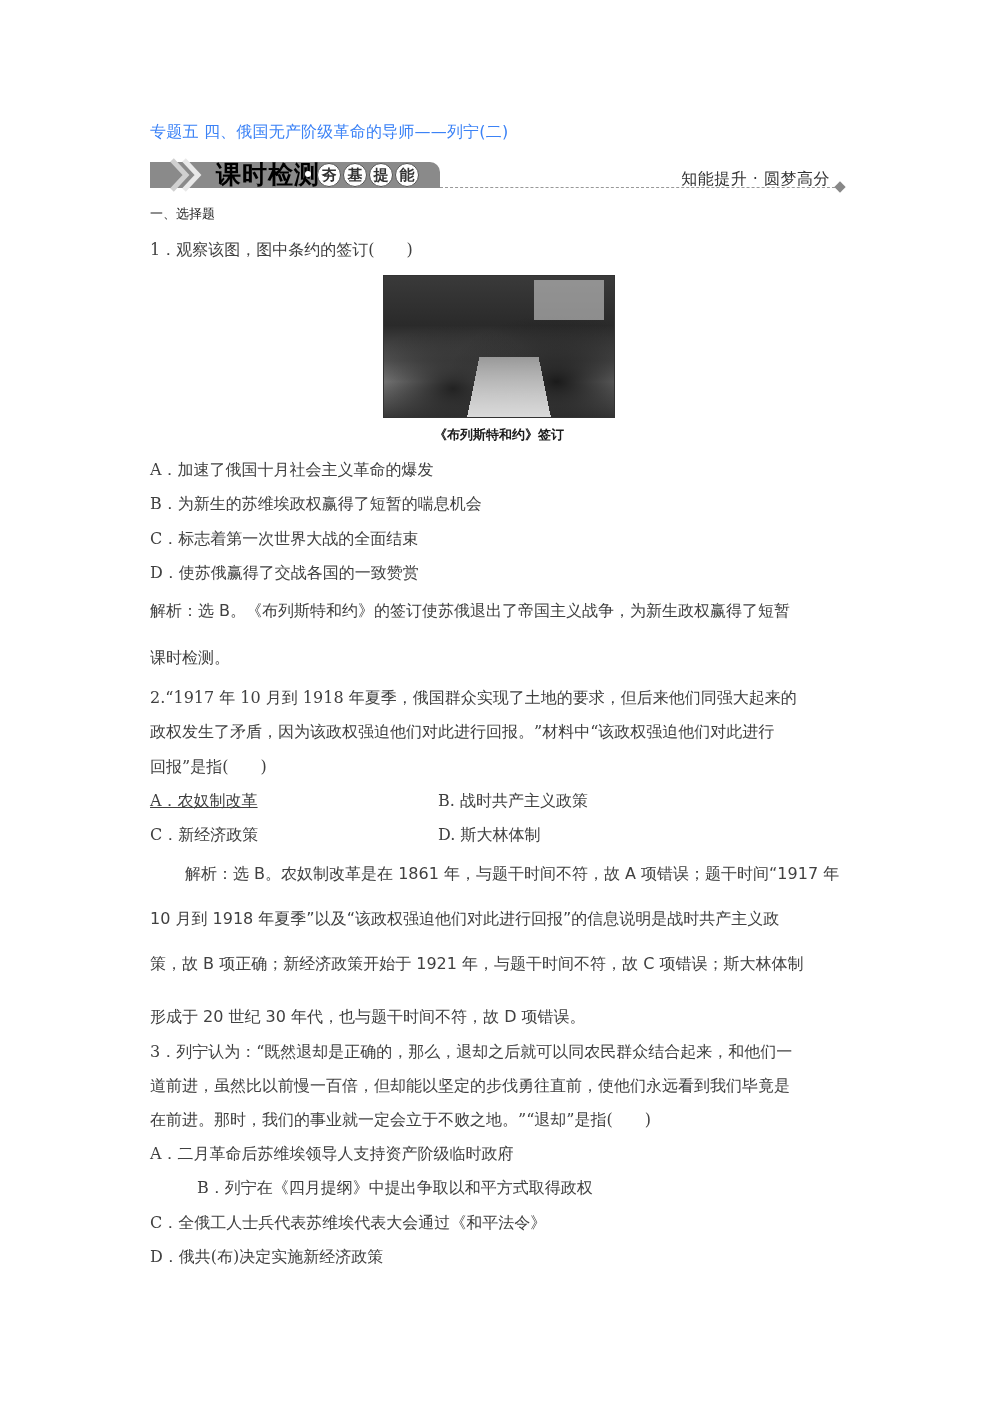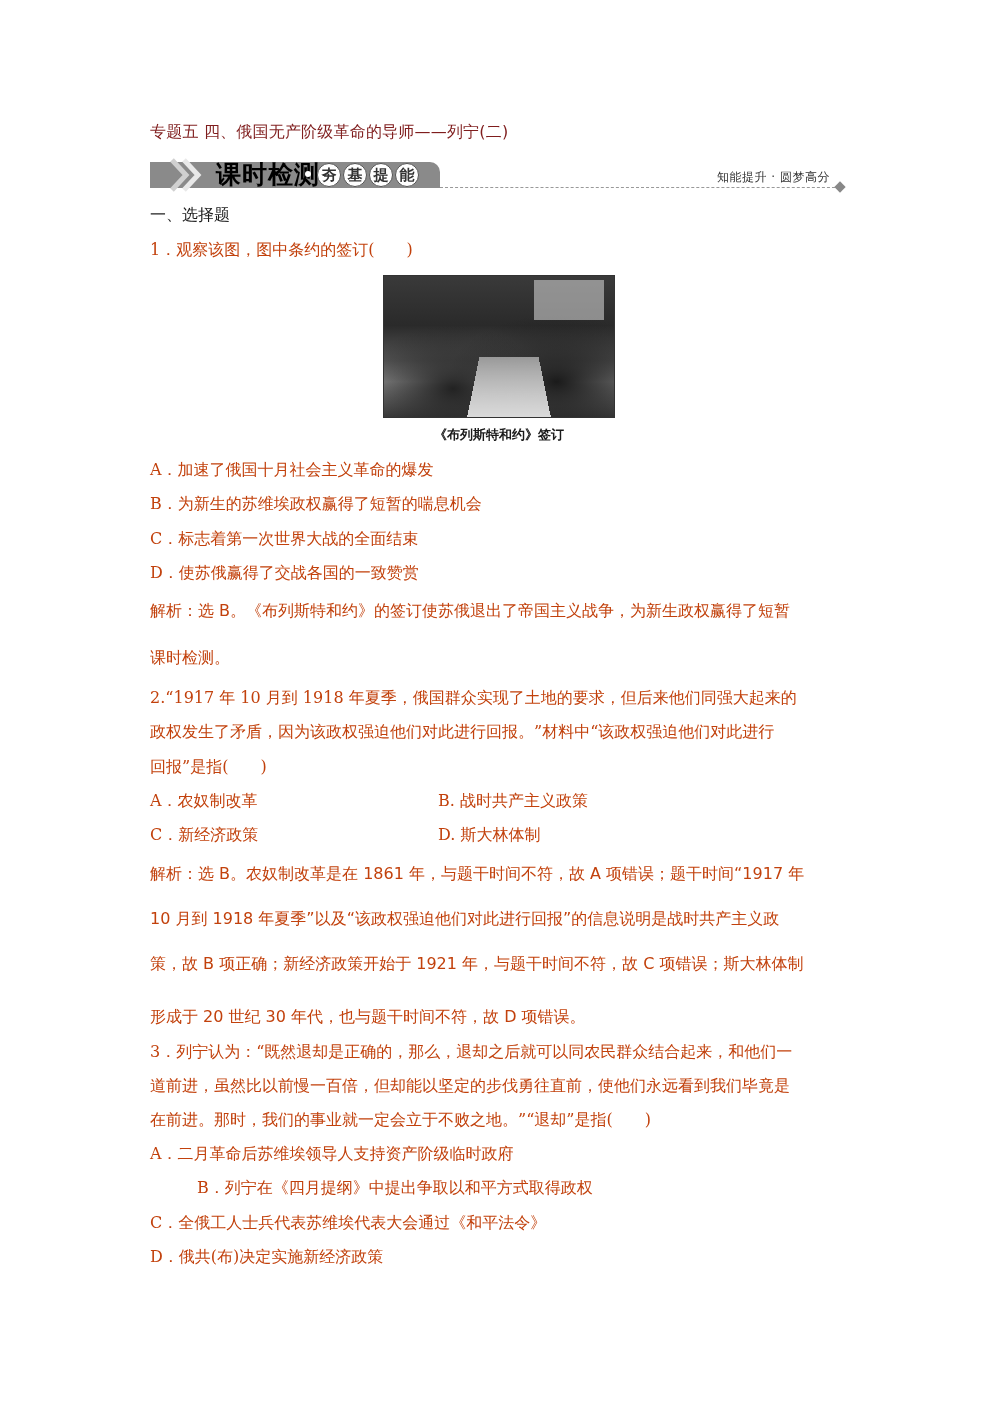--- a/index.html
+++ b/index.html
@@ -16,21 +16,21 @@
     }
     .page {
       position: absolute;
       left: 0; top: 0;
       width: 1000px; height: 1414px;
     }
     .topic-title {
       position: absolute;
       left: 150px; top: 122px;
       font-size: 16px;
-      color: #7f1d1d;
+      color: #3b82f6;
       font-family: "DejaVu Sans", "Liberation Sans", sans-serif;
       letter-spacing: 0.2px;
     }
     
     .banner {
       position: absolute;
       left: 150px; top: 162px;
       width: 700px; height: 28px;
     }
     .banner-bar {
@@ -81,43 +81,43 @@
     }
     .banner-line {
       position: absolute;
       left: 290px; top: 25px;
       width: 400px; height: 0;
       border-top: 1px dashed #999;
     }
     .banner-slogan {
       position: absolute;
       right: 20px; top: 7px;
-      font-size: 12px;
+      font-size: 16px;
       color: #333;
       font-family: "DejaVu Sans", "Liberation Sans", sans-serif;
       letter-spacing: 0.5px;
     }
     .banner-diamond {
       position: absolute;
       right: 6px; top: 21px;
       width: 8px; height: 8px;
       background: #888;
       transform: rotate(45deg);
     }
     .line {
       position: absolute;
       left: 150px;
       font-size: 16px;
       white-space: nowrap;
-      color: #c2410c;
+      color: #404040;
     }
     .section-heading {
       position: absolute;
       left: 150px; top: 205px;
-      font-size: 16px;
+      font-size: 13px;
       font-family: Liberation Sans, sans-serif;
     }
     .photo {
       position: absolute;
       left: 383px; top: 275px;
       width: 232px; height: 143px;
       border: 1px solid #333;
       background:
         radial-gradient(ellipse at 30% 80%, #222 0%, transparent 40%),
         radial-gradient(ellipse at 75% 75%, #1a1a1a 0%, transparent 45%),
@@ -193,26 +193,26 @@
   <div class="line" style="top:529px;">C．标志着第一次世界大战的全面结束</div>
   <div class="line" style="top:563px;">D．使苏俄赢得了交战各国的一致赞赏</div>
 
   <div class="line analysis" style="top:601px;">解析：选 B。《布列斯特和约》的签订使苏俄退出了帝国主义战争，为新生政权赢得了短暂</div>
   <div class="line analysis" style="top:648px;">课时检测。</div>
 
   <div class="line" style="top:688px;">2.“1917 年 10 月到 1918 年夏季，俄国群众实现了土地的要求，但后来他们同强大起来的</div>
   <div class="line" style="top:722px;">政权发生了矛盾，因为该政权强迫他们对此进行回报。”材料中“该政权强迫他们对此进行</div>
   <div class="line" style="top:757px;">回报”是指(　　)</div>
 
-  <div class="line" style="top:791px;">A．农奴制改革</div>
+  <div class="line" style="top:791px;text-decoration:underline;">A．农奴制改革</div>
   <div class="line col2" style="top:791px;">B. 战时共产主义政策</div>
   <div class="line" style="top:825px;">C．新经济政策</div>
   <div class="line col2" style="top:825px;">D. 斯大林体制</div>
 
-  <div class="line analysis" style="top:864px;">解析：选 B。农奴制改革是在 1861 年，与题干时间不符，故 A 项错误；题干时间“1917 年</div>
+  <div class="line analysis" style="top:864px;margin-left:35px;">解析：选 B。农奴制改革是在 1861 年，与题干时间不符，故 A 项错误；题干时间“1917 年</div>
   <div class="line analysis" style="top:909px;">10 月到 1918 年夏季”以及“该政权强迫他们对此进行回报”的信息说明是战时共产主义政</div>
   <div class="line analysis" style="top:954px;">策，故 B 项正确；新经济政策开始于 1921 年，与题干时间不符，故 C 项错误；斯大林体制</div>
   <div class="line analysis" style="top:999px;margin-top:8px;">形成于 20 世纪 30 年代，也与题干时间不符，故 D 项错误。</div>
 
   <div class="line" style="top:1042px;">3．列宁认为：“既然退却是正确的，那么，退却之后就可以同农民群众结合起来，和他们一</div>
   <div class="line" style="top:1076px;">道前进，虽然比以前慢一百倍，但却能以坚定的步伐勇往直前，使他们永远看到我们毕竟是</div>
   <div class="line" style="top:1110px;">在前进。那时，我们的事业就一定会立于不败之地。”“退却”是指(　　)</div>
 
   <div class="line" style="top:1144px;">A．二月革命后苏维埃领导人支持资产阶级临时政府</div>
   <div class="line" style="top:1178px;margin-left:47px;">B．列宁在《四月提纲》中提出争取以和平方式取得政权</div>

